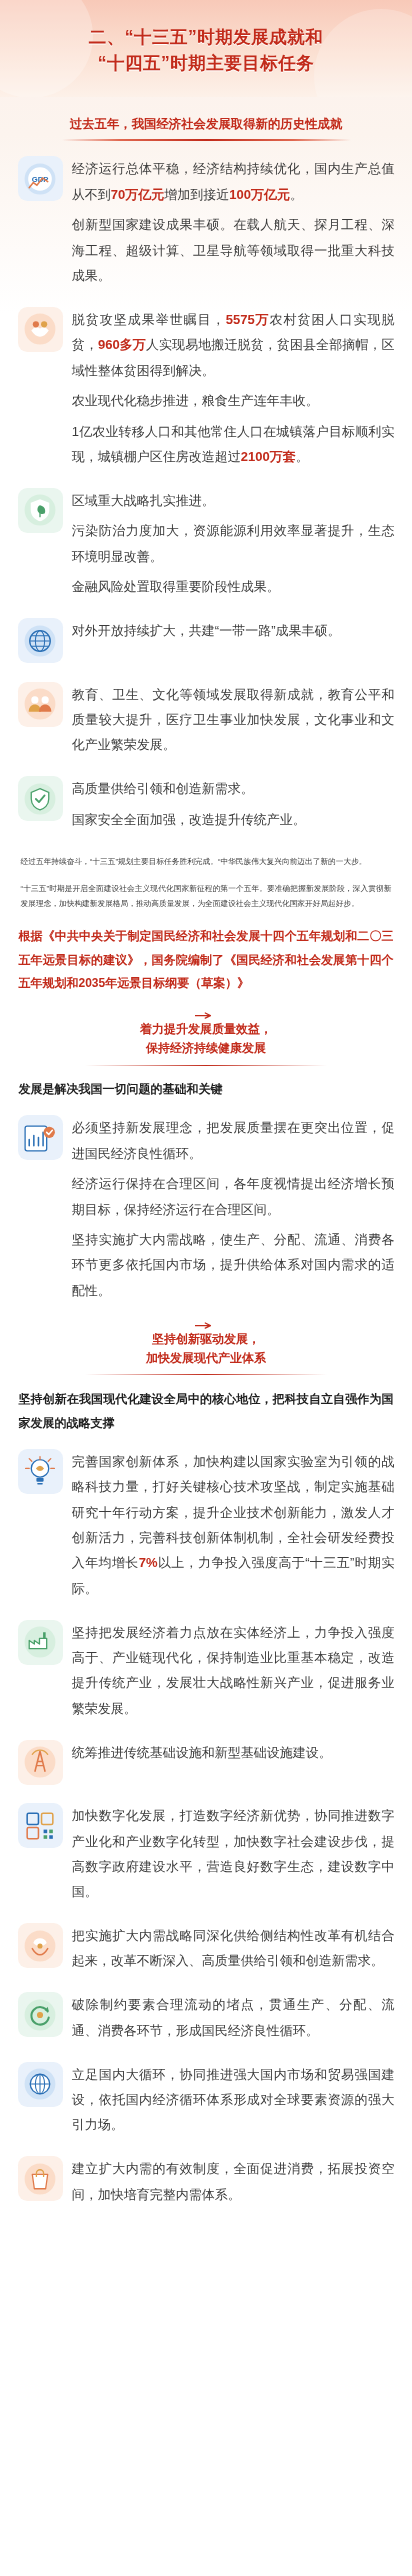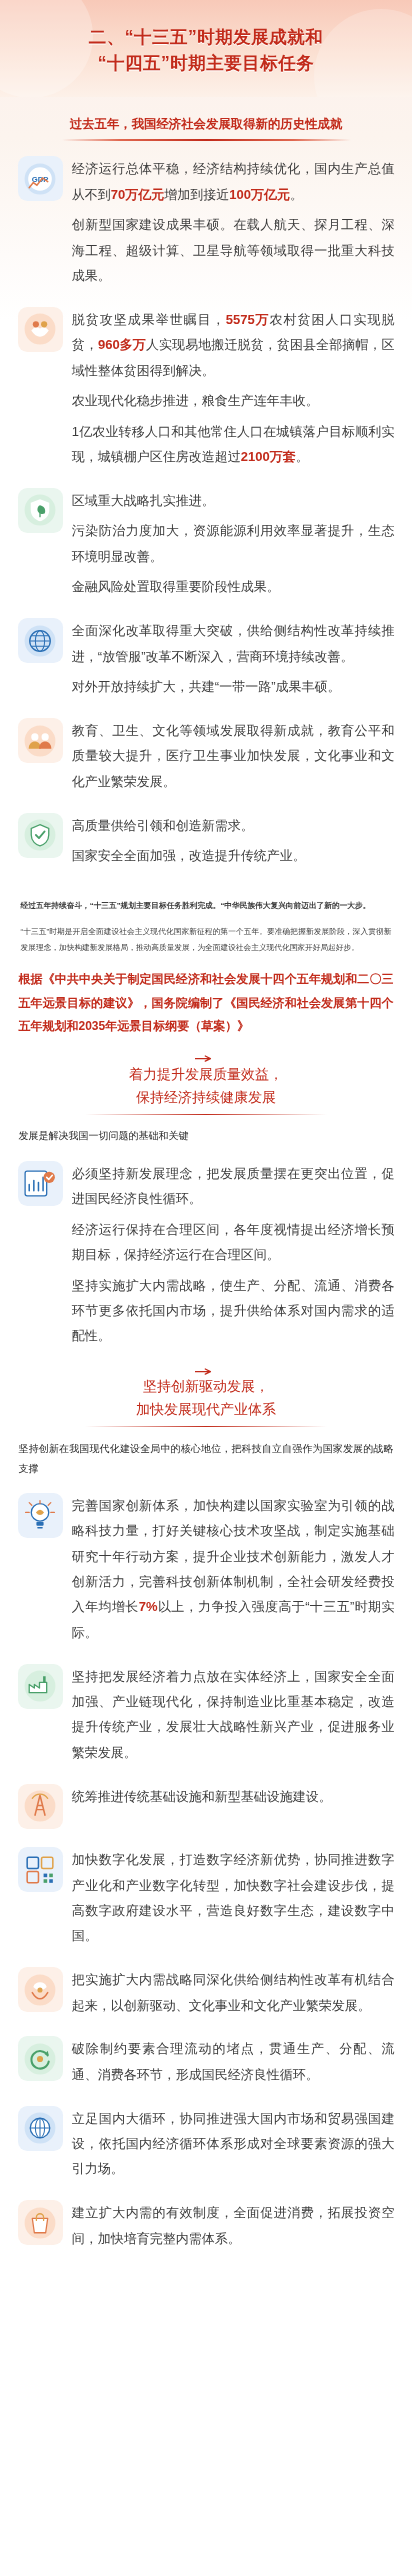--- a/index.html
+++ b/index.html
@@ -105,62 +105,62 @@
   .btext p:last-child { margin-bottom: 0; }
   .hl { color: #c22b1b; font-weight: bold; }
   
   .para {
     margin: 0 20.6px 11.3px 20.6px;
     font-size: 7.7px;
     line-height: 2.0;
     color: #3b3b3b;
     text-align: justify;
   }
-  .para.lead { margin-top: 27px; font-weight: bold; }
+  .para.lead { margin-top: 20px; }
   
   .quote-block {
     margin: 13.4px 18.5px 15.5px 18.5px;
     font-size: 12px;
     font-weight: bold;
     line-height: 1.95;
     color: #c22b1b;
     text-align: justify;
   }
   
   .subhead {
     margin: 15.5px 18.5px 11.3px 18.5px;
     text-align: center;
     position: relative;
   }
   .subhead .line {
     display:block;
-    font-size: 14px;
-    font-weight: normal;
+    font-size: 12px;
+    font-weight: bold;
     color: #c22b1b;
     line-height: 1.6;
   }
   .subhead .deco {
     display:inline-block;
     width: 18.5px; height: 7.2px;
     vertical-align: middle;
     margin-right: 3.1px;
   }
   .subhead-sep {
     width: 242px;
     height: 1px;
     margin: 6.2px auto 0 auto;
     background: linear-gradient(90deg, rgba(194,43,27,0), #c22b1b, rgba(194,43,27,0));
   }
   
   .strong-intro {
     margin: 0 18.5px 12.4px 18.5px;
-    font-size: 10px;
+    font-size: 12px;
     line-height: 2.0;
     color: #1f1f1f;
-    font-weight: normal;
+    font-weight: bold;
     text-align: justify;
   }
 </style>
 </head>
 <body>
 
 <div class="page">
 
   <div class="header">
     <h1>
@@ -224,21 +224,20 @@
   <div class="block">
     <div class="icon-wrap blue">
       <svg width="36" height="36" viewBox="0 0 70 70">
         <circle cx="35" cy="35" r="30" fill="#cfe2f6"></circle>
         <circle cx="35" cy="35" r="20" fill="none" stroke="#2a6fb5" stroke-width="2.5"></circle>
         <ellipse cx="35" cy="35" rx="9" ry="20" fill="none" stroke="#2a6fb5" stroke-width="2"></ellipse>
         <path d="M15 35 H55 M18 25 H52 M18 45 H52" stroke="#2a6fb5" stroke-width="2"></path>
       </svg>
     </div>
     <div class="btext">
-      <p>全面深化改革取得重大突破，供给侧结构性改革持续推进，“放管服”改革不断深入，营商环境持续改善。</p>
       <p>对外开放持续扩大，共建“一带一路”成果丰硕。</p>
     </div>
   </div>
 
   <div class="block">
     <div class="icon-wrap warm">
       <svg width="36" height="36" viewBox="0 0 70 70">
         <circle cx="35" cy="35" r="30" fill="#fbdcc8"></circle>
         <circle cx="25" cy="27" r="7" fill="#ffffff"></circle>
         <circle cx="45" cy="27" r="7" fill="#ffffff"></circle>
@@ -329,21 +328,21 @@
 
   <div class="block">
     <div class="icon-wrap green">
       <svg width="38" height="38" viewBox="0 0 74 74">
         <circle cx="37" cy="37" r="30" fill="#d7efdf"></circle>
         <path d="M16 50 V34 l10 7 V34 l10 7 V30 h14 v20z" fill="#ffffff" stroke="#4aa06a" stroke-width="2.5" stroke-linejoin="round"></path>
         <rect x="43" y="18" width="5" height="12" fill="#4aa06a"></rect>
       </svg>
     </div>
     <div class="btext">
-      <p>坚持把发展经济着力点放在实体经济上，国家安全全面加强、产业链现代化，保持制造业比重基本稳定，改造提升传统产业，发展壮大战略性新兴产业，促进服务业繁荣发展。</p>
+      <p>坚持把发展经济着力点放在实体经济上，力争投入强度高于、产业链现代化，保持制造业比重基本稳定，改造提升传统产业，发展壮大战略性新兴产业，促进服务业繁荣发展。</p>
     </div>
   </div>
 
   <div class="block">
     <div class="icon-wrap warm">
       <svg width="38" height="38" viewBox="0 0 74 74">
         <circle cx="37" cy="37" r="30" fill="#fbdcc8"></circle>
         <path d="M27 56 L37 16 L47 56" stroke="#e07a4a" stroke-width="3" fill="none" stroke-linejoin="round"></path>
         <path d="M30 44 H44 M32 36 H42" stroke="#e07a4a" stroke-width="2.5"></path>
         <path d="M22 22 q6 -8 15 -8 q9 0 15 8" stroke="#e0a24a" stroke-width="2.5" fill="none" stroke-linecap="round"></path>
@@ -375,21 +374,21 @@
   <div class="block">
     <div class="icon-wrap warm">
       <svg width="38" height="38" viewBox="0 0 74 74">
         <circle cx="37" cy="37" r="30" fill="#fbdcc8"></circle>
         <path d="M37 22 q10 0 13 9 q-5 6 -13 6 q-8 0 -13 -6 q3 -9 13 -9z" fill="#ffffff"></path>
         <path d="M22 42 q7 12 15 12 q8 0 15 -12" stroke="#e07a4a" stroke-width="3" fill="none" stroke-linecap="round"></path>
         <circle cx="37" cy="37" r="5" fill="#e0a24a"></circle>
       </svg>
     </div>
     <div class="btext">
-      <p>把实施扩大内需战略同深化供给侧结构性改革有机结合起来，以创新驱动、文化事业和文化产业繁荣发展。</p>
+      <p>把实施扩大内需战略同深化供给侧结构性改革有机结合起来，改革不断深入、高质量供给引领和创造新需求。</p>
     </div>
   </div>
 
   <div class="block">
     <div class="icon-wrap green">
       <svg width="38" height="38" viewBox="0 0 74 74">
         <circle cx="37" cy="37" r="30" fill="#d7efdf"></circle>
         <path d="M52 30 a17 17 0 1 0 2 12" stroke="#4aa06a" stroke-width="4" fill="none" stroke-linecap="round"></path>
         <path d="M46 28 L54 29 L52 21" fill="#4aa06a"></path>
         <circle cx="37" cy="37" r="6" fill="#e0a24a"></circle>

